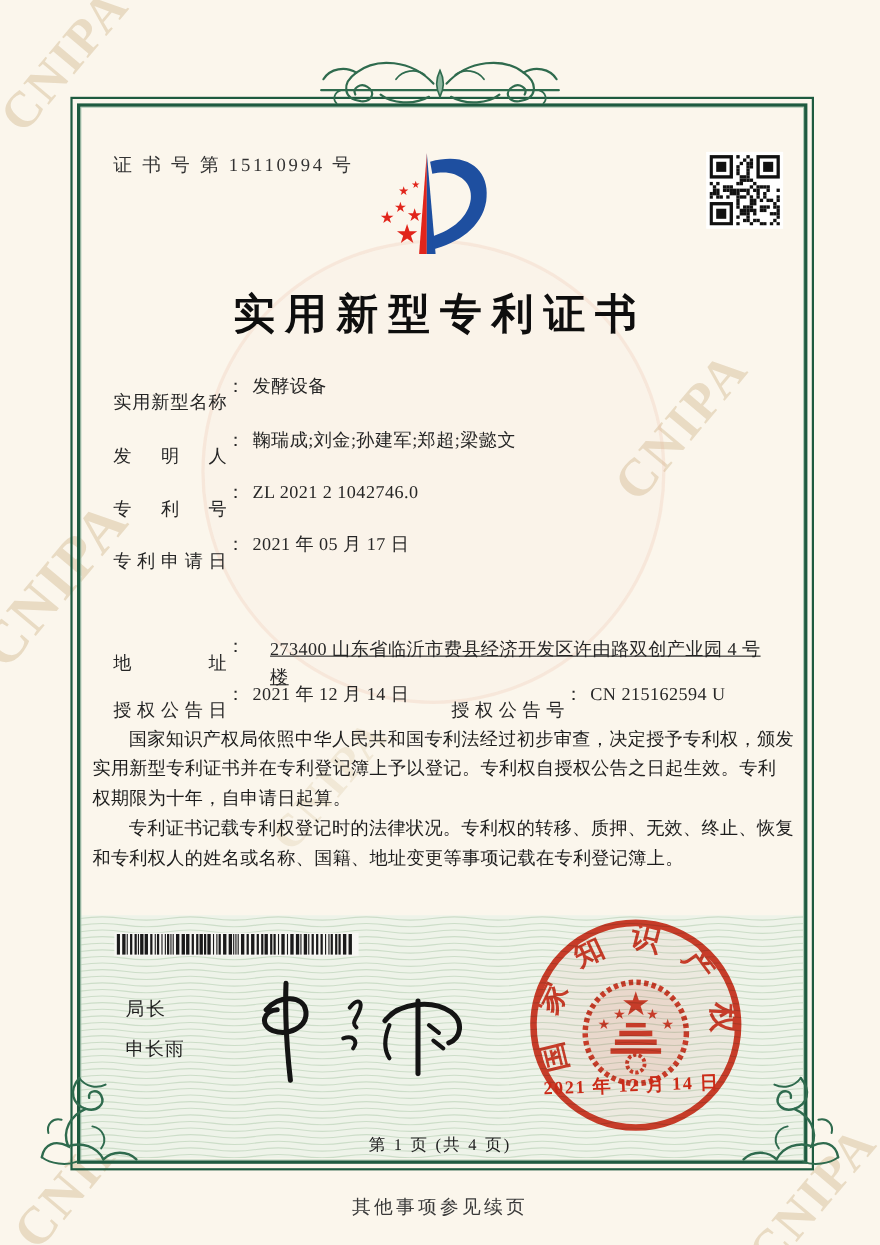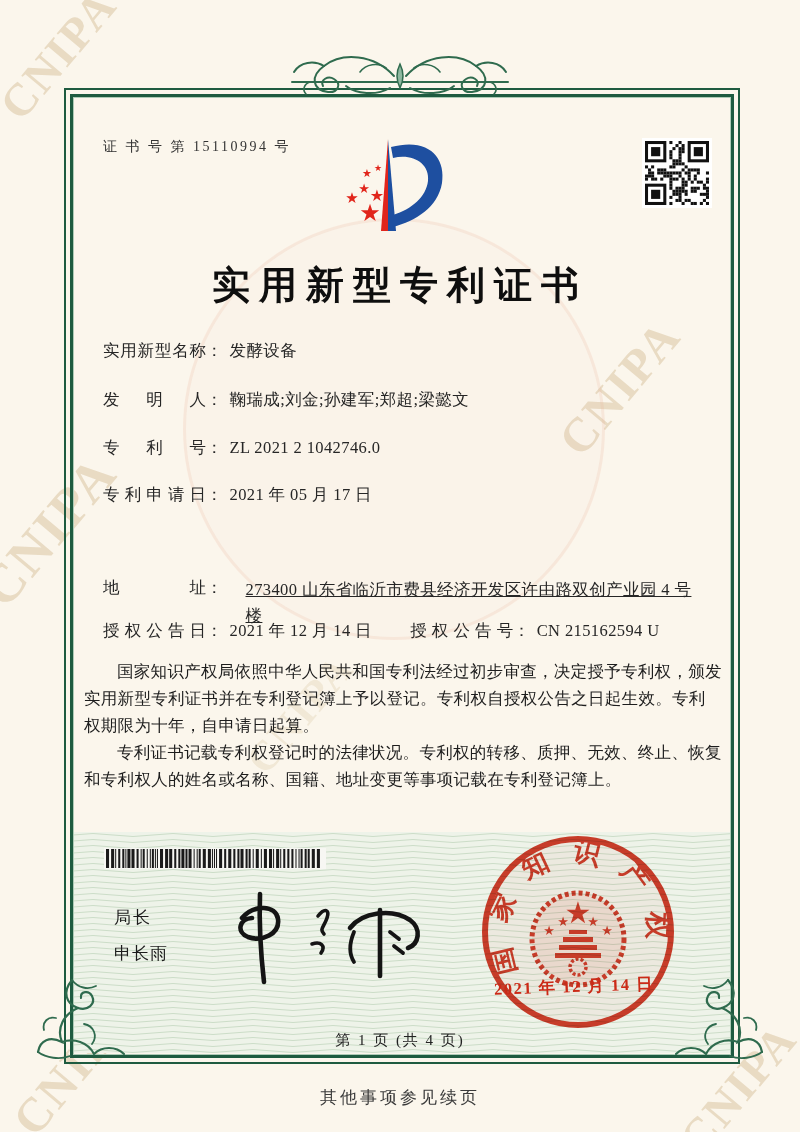--- a/index.html
+++ b/index.html
@@ -27,29 +27,29 @@
   
   .waveband{position:absolute;left:73px;top:832px;width:658px;height:221px;background:#eef3e9;z-index:2;}
   .waveband svg{display:block;}
 
   .orn{position:absolute;z-index:4;}
   .orn-top{left:290px;top:42px;}
   .orn-bl{left:26px;top:978px;}
   .orn-br{left:670px;top:978px;transform:scaleX(-1);}
 
   
-  .certno{position:absolute;left:103px;top:138px;font-size:14px;color:#333;letter-spacing:2.5px;z-index:3;}
+  .certno{position:absolute;left:103px;top:138px;font-size:17px;color:#333;letter-spacing:2.5px;z-index:3;}
   .logo{position:absolute;left:340px;top:131px;z-index:3;}
   .qr{position:absolute;left:642px;top:138px;width:70px;height:70px;background:#fff;padding:3px;box-sizing:border-box;z-index:3;}
   .title{position:absolute;left:0;top:244px;width:100%;text-align:center;font-size:38px;font-weight:bold;
       color:#0e0e0e;letter-spacing:9px;z-index:3;margin-top:16px;}
 
   
   .frow{position:absolute;left:103px;font-size:16.5px;color:#262626;z-index:3;white-space:nowrap;}
-  .lbl{display:inline-block;width:103px;text-align:justify;text-align-last:justify;vertical-align:top;}
+  .lbl{display:inline-block;width:103px;text-align:justify;text-align-last:justify;vertical-align:top;margin-top:15px;}
   .val{margin-left:7px;letter-spacing:.4px;}
   .val-wrap{display:inline-block;margin-left:23px;width:456px;white-space:normal;letter-spacing:.4px;line-height:1.55;vertical-align:top;text-decoration:underline;}
   .r1{top:340px;} .r2{top:389px;} .r3{top:437px;} .r4{top:484px;} .r5{top:532px;}
   .r6{top:577px;} .r7{top:620px;}
   .pair2{margin-left:34px;}
 
   
   .notice{position:absolute;left:84px;top:658px;width:638px;font-size:16.5px;line-height:27px;
       color:#1d1d1d;z-index:3;}
   .notice p{margin:0;text-indent:2em;letter-spacing:.3px;}

